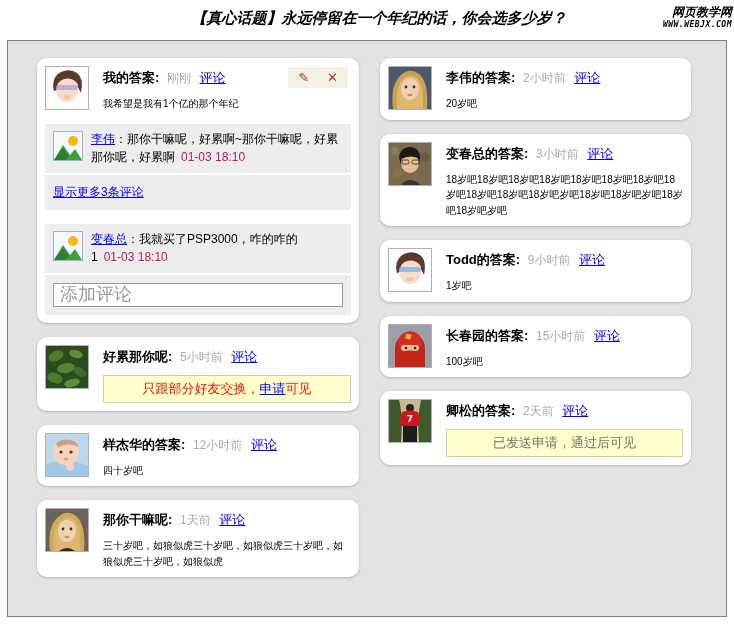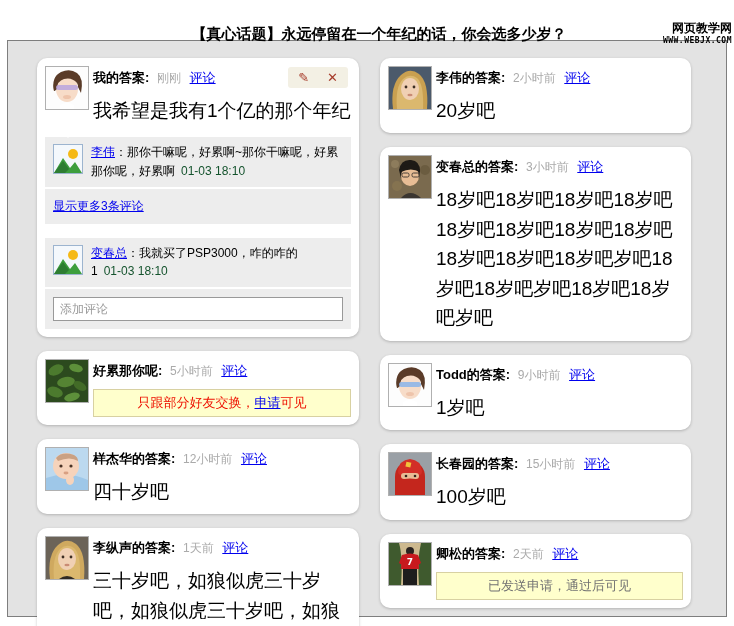--- a/index.html
+++ b/index.html
@@ -1,54 +1,54 @@
 <!DOCTYPE html>
 <html><head>
 <meta charset="utf-8">
 <style>
   html,body{margin:0;padding:0;background:#fff;width:734px;height:626px;overflow:hidden;
     font-family:"Liberation Sans","DejaVu Sans",sans-serif;}
   
-  .topbar{display:flex;align-items:flex-start;height:40px;padding:16px 2px;box-sizing:border-box;}
+  .topbar{display:flex;align-items:flex-start;height:40px;padding:0 2px;box-sizing:border-box;font-style:italic;}
   .page-title{flex:1;text-align:center;font-weight:bold;font-size:15px;color:#000;padding:9px 0 0 120px;}
   .watermark{width:96px;text-align:right;padding-top:6px;line-height:1.15;}
   .wm1{font-size:12px;font-weight:bold;color:#000;}
   .wm2{font-size:8px;font-weight:bold;color:#000;font-family:"DejaVu Sans Mono",monospace;letter-spacing:0.5px;}
   
   .panel{margin:0 7px;height:577px;box-sizing:border-box;background:#e3e3e3;
     border:1px solid #7e7e7e;display:flex;gap:21px;padding:17px 0 0 29px;align-items:flex-start;}
   .col-left{width:322px;}
   .col-right{width:311px;}
   .card{position:relative;background:#fff;border-radius:10px;box-shadow:0 1px 3px rgba(0,0,0,.22);
     padding:8px;margin-bottom:14px;box-sizing:border-box;}
-  .card-row{display:flex;gap:4px;}
+  .card-row{display:flex;gap:14px;}
   .avatar{width:42px;height:42px;flex-shrink:0;border:1px solid #b0b0b0;background:#fff;overflow:hidden;}
   .avatar svg{display:block;}
   .card-content{flex:1;min-width:0;font-size:13px;}
   .head-line{margin:3px 0 9px;white-space:nowrap;}
   .author{font-weight:bold;color:#000;font-size:13px;}
   .time{color:#aaa;font-size:12px;margin:0 5px 0 4px;}
   a.lnk{color:#0000ee;text-decoration:underline;font-size:13px;cursor:pointer;}
-  .answer-text{color:#000;font-size:19px;line-height:1.55;word-break:break-all;}
+  .answer-text{color:#000;font-size:10px;line-height:1.55;word-break:break-all;}
   
   .edit-strip{position:absolute;top:9px;right:11px;background:#f3f0e4;border-radius:3px;
     padding:4px 10px;display:flex;gap:18px;}
   .tool-icon{color:#a63b2a;font-size:13px;font-weight:bold;cursor:pointer;line-height:1;}
   .comments{position:relative;margin-top:12px;}
   .bubble-tail{position:absolute;top:-9px;left:14px;width:0;height:0;
     border-left:9px solid transparent;border-right:9px solid transparent;border-top:10px solid #fff;z-index:2;}
   .c-row{background:#ededed;padding:6px 8px;margin-bottom:2px;font-size:12px;line-height:1.55;overflow:hidden;}
   .c-avatar{float:left;width:28px;height:28px;margin:1px 8px 1px 0;border:1px solid #9cb4cf;background:#fff;}
   .c-name{color:#0000ee;text-decoration:underline;cursor:pointer;}
   .c-text{color:#000;}
-  .c-time{color:#14532d;margin-left:6px;white-space:nowrap;}
+  .c-time{color:#be185d;margin-left:6px;white-space:nowrap;}
   .c-more{background:#ededed;padding:9px 8px;font-size:12px;margin-bottom:14px;}
   .c-input-row{background:#ededed;padding:8px;margin-bottom:0;}
   .c-input{display:block;width:100%;box-sizing:border-box;height:24px;border:1px solid #999;
-    background:#fff;font-size:12px;color:#666;padding:3px 6px;font-family:inherit;}
+    background:#fff;font-size:18px;color:#666;padding:3px 6px;font-family:inherit;}
   .c-input::placeholder{color:#999;}
   
   .notice{margin-top:1px;background:#ffffcc;border:1px solid #d8d1a2;text-align:center;
     padding:4px 6px;font-size:13px;}
   .notice .red{color:#ee1100;}
   .notice.gray{color:#737373;}
 </style>
 </head>
 <body>
 
@@ -181,21 +181,21 @@
               <path d="M8 42 Q6 20 14 12 Q21 6 28 11 Q35 17 34 42 Z" fill="#dbb86e"></path>
               <ellipse cx="21" cy="22" rx="9" ry="11" fill="#f0d0b4"></ellipse>
               <circle cx="17" cy="20" r="1.4" fill="#3c2d22"></circle>
               <circle cx="25" cy="20" r="1.4" fill="#3c2d22"></circle>
               <ellipse cx="21" cy="28" rx="2.6" ry="1.2" fill="#c98b74"></ellipse>
               <path d="M13 42 Q21 36 29 42 Z" fill="#2f2a24"></path>
             </svg>
         </div>
         <div class="card-content">
           <div class="head-line">
-            <span class="author">李纵声的答案:</span>
+            <span class="author">那你干嘛呢:</span>
             <span class="time">1天前</span>
             <a class="lnk">评论</a>
           </div>
           <div class="answer-text">三十岁吧，如狼似虎三十岁吧，如狼似虎三十岁吧，如狼似虎三十岁吧，如狼似虎</div>
         </div>
       </div>
     </div>
   </div>
 
   <div class="col-right">

